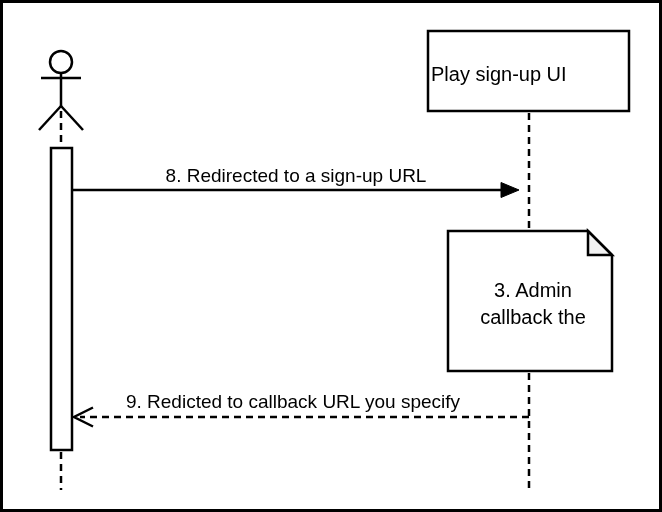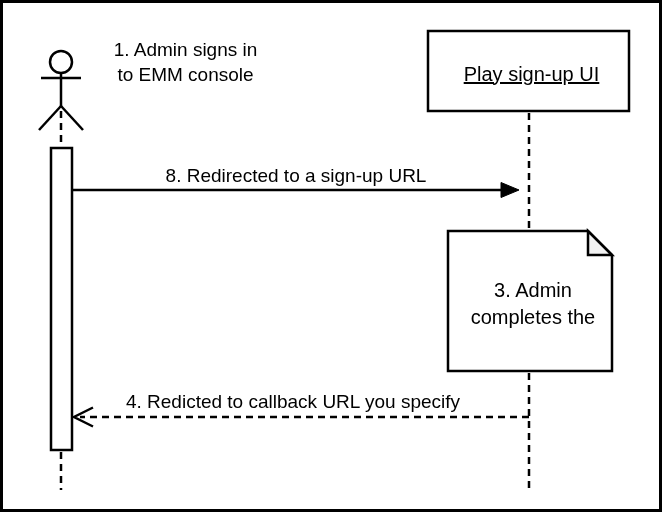--- a/index.html
+++ b/index.html
@@ -50,24 +50,22 @@
   }
   .lbl-step1 { left: 85px; top: 34px; width: 195px; }
   .lbl-msg2  { left: 118px; top: 160px; width: 350px; }
   .lbl-msg4  { left: 80px;  top: 386px; width: 420px; }
 
   .participant-label {
     position: absolute;
     left: 428px; top: 31px; width: 201px; height: 80px;
     display: flex;
     align-items: center;
-    justify-content: center;
     font-size: 20px;
     color: var(--line, #000000);
-    text-decoration: underline;
   }
   .note-label {
     position: absolute;
     left: 448px; top: 231px; width: 164px; height: 140px;
     display: flex;
     flex-direction: column;
     align-items: center;
     justify-content: center;
     font-size: 20px;
     line-height: 27px;
@@ -114,31 +112,27 @@
       <line class="ln dash" x1="529" y1="417" x2="80" y2="417"></line>
       <polyline class="ln" points="93,407.5 74,417 93,426.5"></polyline>
     </g>
 
     <g>
       <path class="ln fill-bg" d="M448,231 H588 L612,255 V371 H448 Z"></path>
       <path class="ln fill-fold" d="M588,231 V255 H612 Z"></path>
     </g>
   </svg>
 
-  <div class="lbl lbl-step1">
-    <div>1. Admin signs in</div>
-    <div>to EMM console</div>
-  </div>
 
   <div class="participant-label">
     <span>Play sign-up UI</span>
   </div>
 
   <div class="lbl lbl-msg2">8. Redirected to a sign-up URL</div>
 
   <div class="note-label">
     <div>3. Admin</div>
-    <div>completes the</div>
+    <div>callback the</div>
   </div>
 
-  <div class="lbl lbl-msg4">4. Redicted to callback URL you specify</div>
+  <div class="lbl lbl-msg4">9. Redicted to callback URL you specify</div>
 
 </div>
 
 </body></html>

